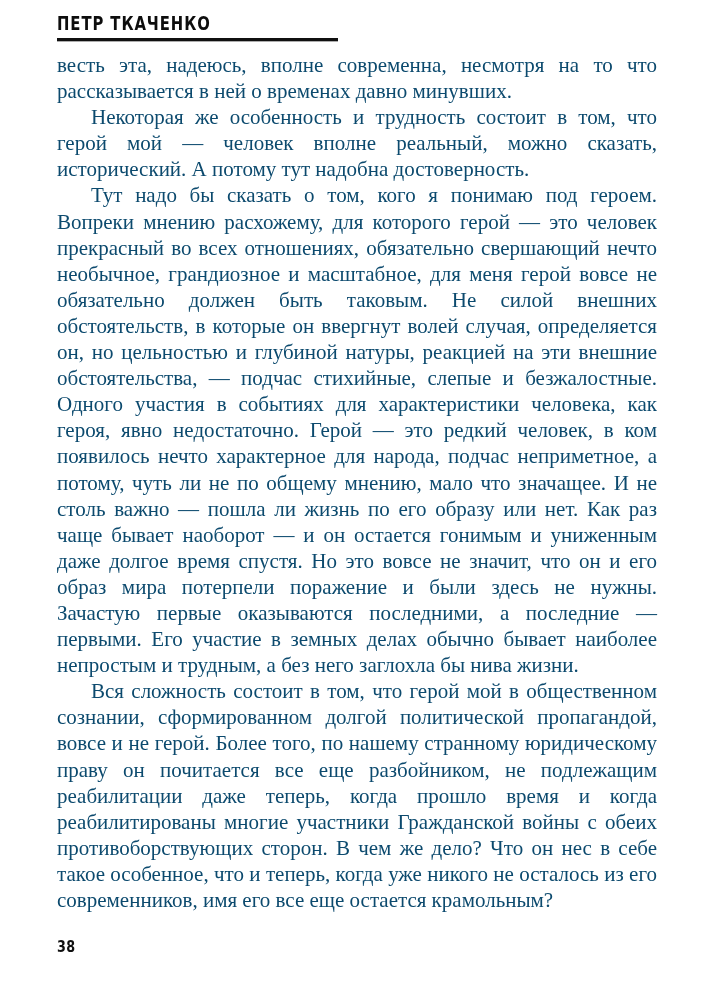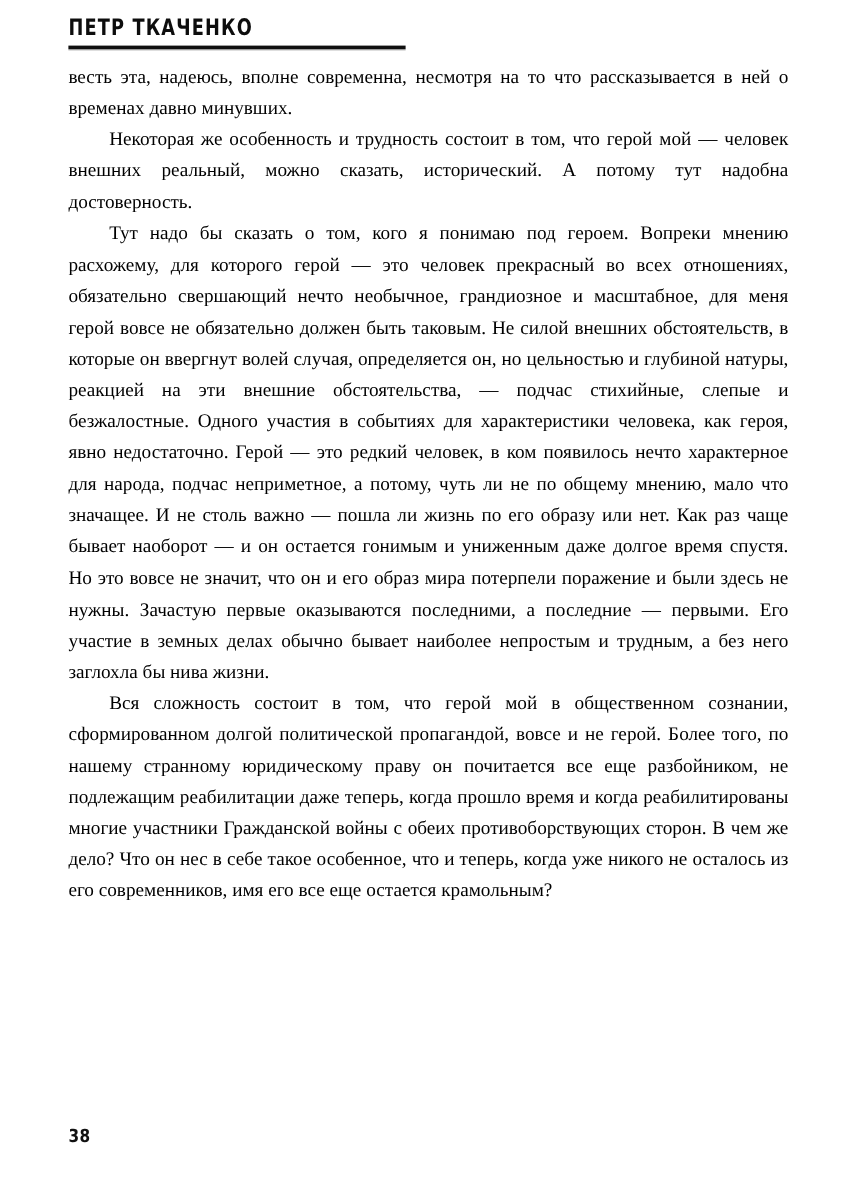--- a/index.html
+++ b/index.html
@@ -65,24 +65,24 @@
   .textblock {
     position: absolute;
     left: 57px;
     top: 52px;
     width: 600px;
   }
   .para {
     margin: 0;
     text-align: justify;
     text-justify: inter-word;
-    font-size: 16px;
+    font-size: 21px;
     line-height: 26.1px;
     text-indent: 34px;
-    color: #000000;
+    color: #0c4a6e;
     hyphens: manual;
     -webkit-hyphens: manual;
   }
   .para.first {
     text-indent: 0;
   }
 
   
   .folio {
     position: absolute;
@@ -102,20 +102,20 @@
 
 <div class="page">
 
   <div class="running-head">
     <div class="running-head-title">ПЕТР ТКАЧЕНКО</div>
     <div class="running-head-rule"></div>
   </div>
 
   <div class="textblock">
     <p class="para first">весть эта, надеюсь, вполне современна, несмотря на то что рассказывается в ней о временах давно минувших.</p>
-    <p class="para">Некоторая же особенность и трудность состоит в том, что герой мой — человек внешних реальный, можно сказать, исторический. А потому тут надобна достоверность.</p>
+    <p class="para">Некоторая же особенность и трудность состоит в том, что герой мой — человек вполне реальный, можно сказать, исторический. А потому тут надобна достоверность.</p>
     <p class="para">Тут надо бы сказать о том, кого я понимаю под героем. Вопреки мнению расхожему, для которого герой — это человек прекрасный во всех отношениях, обязательно свершающий нечто необычное, грандиозное и масштабное, для меня герой вовсе не обязательно должен быть таковым. Не силой внешних обстоятельств, в которые он ввергнут волей случая, определяется он, но цельностью и глубиной натуры, реакцией на эти внешние обстоятельства, — подчас стихийные, слепые и безжалостные. Одного участия в событиях для характеристики человека, как героя, явно недостаточно. Герой — это редкий человек, в ком появилось нечто характерное для народа, подчас неприметное, а потому, чуть ли не по общему мнению, мало что значащее. И не столь важно — пошла ли жизнь по его образу или нет. Как раз чаще бывает наоборот — и он остается гонимым и униженным даже долгое время спустя. Но это вовсе не значит, что он и его образ мира потерпели поражение и были здесь не нужны. Зачастую первые оказываются последними, а последние — первыми. Его участие в земных делах обычно бывает наиболее непростым и трудным, а без него заглохла бы нива жизни.</p>
     <p class="para">Вся сложность состоит в том, что герой мой в общественном сознании, сформированном долгой политической пропагандой, вовсе и не герой. Более того, по нашему странному юридическому праву он почитается все еще разбойником, не подлежащим реабилитации даже теперь, когда прошло время и когда реабилитированы многие участники Гражданской войны с обеих противоборствующих сторон. В чем же дело? Что он нес в себе такое особенное, что и теперь, когда уже никого не осталось из его современников, имя его все еще остается крамольным?</p>
   </div>
 
   <div class="folio">38</div>
 
 </div>
 
 </body></html>

